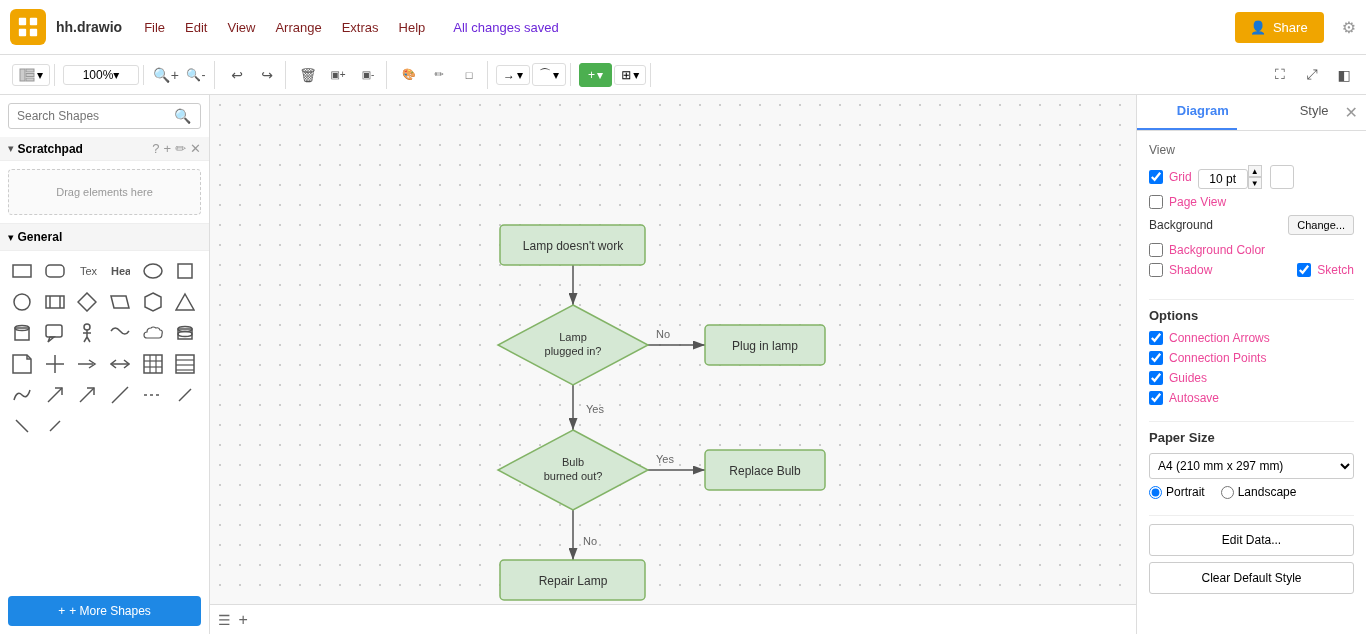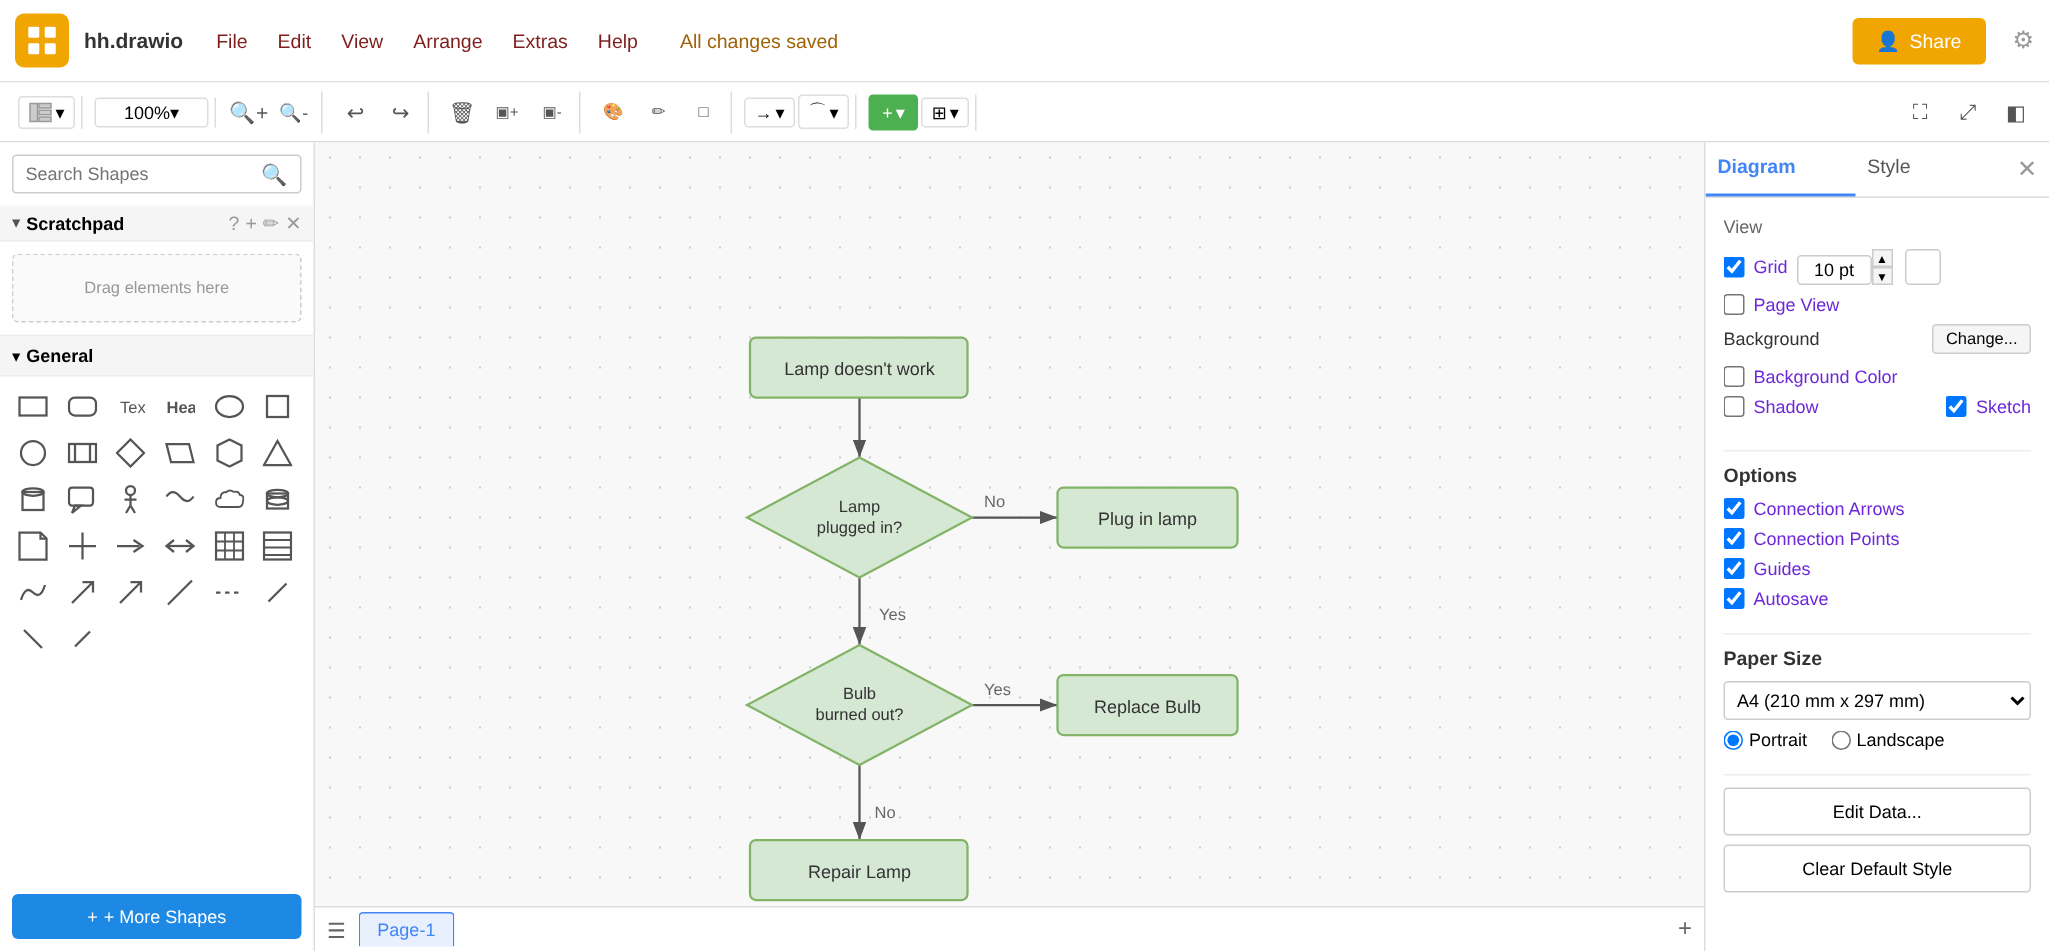--- a/index.html
+++ b/index.html
@@ -12,21 +12,21 @@
       padding: 0 10px; gap: 10px;
     }
     #app-logo {
       width: 36px; height: 36px; background: #f0a500; border-radius: 6px;
       display: flex; align-items: center; justify-content: center;
       color: #fff; font-weight: bold; font-size: 16px; flex-shrink: 0;
     }
     #app-title { font-size: 14px; font-weight: bold; color: #333; }
     #menu-bar { display: flex; gap: 4px; margin-left: 4px; }
     .menu-item { padding: 4px 8px; cursor: pointer; color: #7f1d1d; border-radius: 3px; font-size: 13px; }
-    #changes-saved { color: #a16207; font-size: 13px; margin-left: 10px; }
+    #changes-saved { color: #6d28d9; font-size: 13px; margin-left: 10px; }
     #share-btn {
       margin-left: auto; background: #f0a500; color: #fff; border: none;
       padding: 8px 16px; border-radius: 4px; cursor: pointer; font-size: 13px;
       display: flex; align-items: center; gap: 6px;
     }
     #settings-icon { color: #999; font-size: 16px; margin-left: 8px; cursor: pointer; }
 
     
     #toolbar {
       display: flex; align-items: center; height: 40px;
@@ -118,33 +118,33 @@
       border-radius: 3px 3px 0 0; background: #fff; cursor: pointer; font-size: 12px;
     }
     .page-tab.active { background: #e8f0fe; border-color: #4285f4; color: #4285f4; }
     #add-page-btn { color: #666; cursor: pointer; font-size: 16px; }
     #pages-menu-btn { color: #666; cursor: pointer; font-size: 14px; }
 
     
     #right-panel { width: 230px; background: #fff; border-left: 1px solid #ddd; display: flex; flex-direction: column; flex-shrink: 0; overflow-y: auto; }
     #panel-tabs { display: flex; border-bottom: 1px solid #ddd; }
     .panel-tab {
-      flex: 1; padding: 8px; text-align: left; cursor: pointer;
+      flex: 1; padding: 8px; text-align: right; cursor: pointer;
       font-size: 13px; color: #555; border-bottom: 2px solid transparent;
     }
     .panel-tab.active { border-bottom-color: #4285f4; color: #4285f4; font-weight: bold; }
     #close-panel-btn { padding: 8px; cursor: pointer; color: #999; font-size: 16px; }
     #panel-content { padding: 12px; flex: 1; }
     .panel-section { margin-bottom: 16px; }
     .panel-section-title { font-size: 12px; color: #666; margin-bottom: 8px; }
     .panel-row { display: flex; align-items: center; margin-bottom: 8px; gap: 8px; }
     .panel-label { font-size: 12px; color: #333; flex: 1; }
     .checkbox-row { display: flex; align-items: center; gap: 6px; margin-bottom: 6px; }
     .checkbox-row input[type="checkbox"] { width: 14px; height: 14px; }
-    .checkbox-row label { font-size: 12px; color: #6d28d9; }
+    .checkbox-row label { font-size: 12px; color: #ec4899; }
     .grid-value-input {
       width: 50px; border: 1px solid #ccc; border-radius: 3px;
       padding: 2px 4px; font-size: 12px; text-align: center;
     }
     .color-swatch {
       width: 24px; height: 24px; border: 1px solid #ccc; border-radius: 3px;
       background: #fff; display: inline-block;
     }
     .change-btn {
       padding: 3px 8px; border: 1px solid #ccc; border-radius: 3px;
@@ -529,23 +529,20 @@
 
       <rect x="295" y="275" width="120" height="40" rx="4" fill="#d5e8d4" stroke="#82b366" stroke-width="1.5"></rect>
       <text x="355" y="300" font-size="12" text-anchor="middle" fill="#333">Replace Bulb</text>
 
       <rect x="90" y="385" width="145" height="40" rx="4" fill="#d5e8d4" stroke="#82b366" stroke-width="1.5"></rect>
       <text x="163" y="410" font-size="12" text-anchor="middle" fill="#333">Repair Lamp</text>
     </svg>
 
     <div id="bottom-bar">
       <span id="pages-menu-btn">☰</span>
-      <div id="page-tabs">
-        <div class="page-tab active">Page-1</div>
-      </div>
       <span id="add-page-btn">+</span>
     </div>
   </div>
 
   <div id="right-panel">
     <div id="panel-tabs">
       <div class="panel-tab active">Diagram</div>
       <div class="panel-tab">Style</div>
       <span id="close-panel-btn">✕</span>
     </div>

